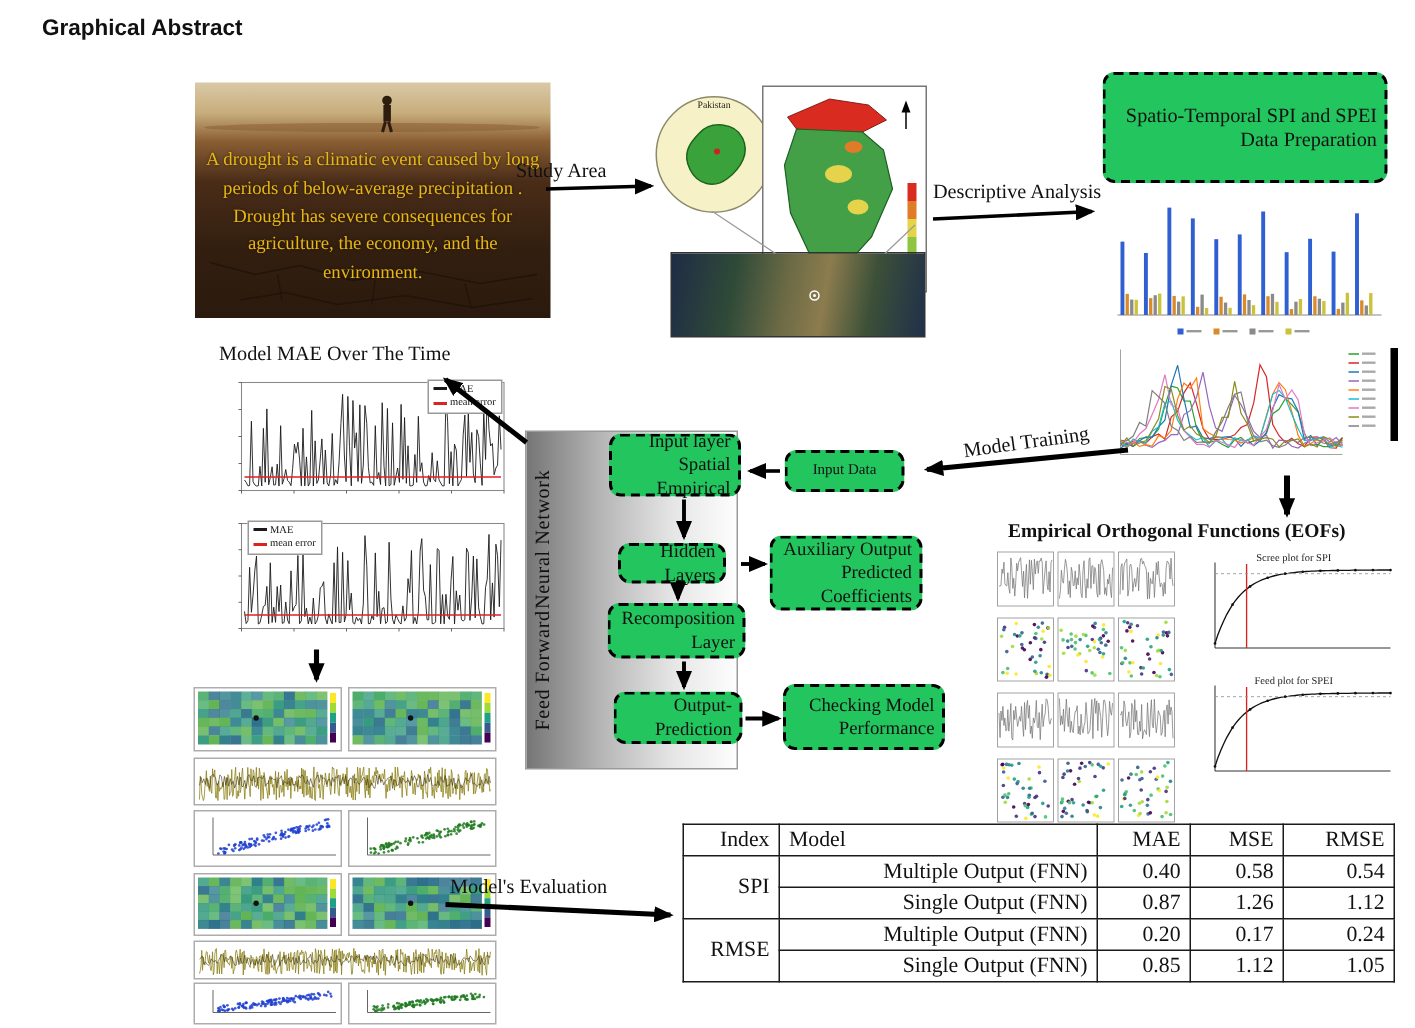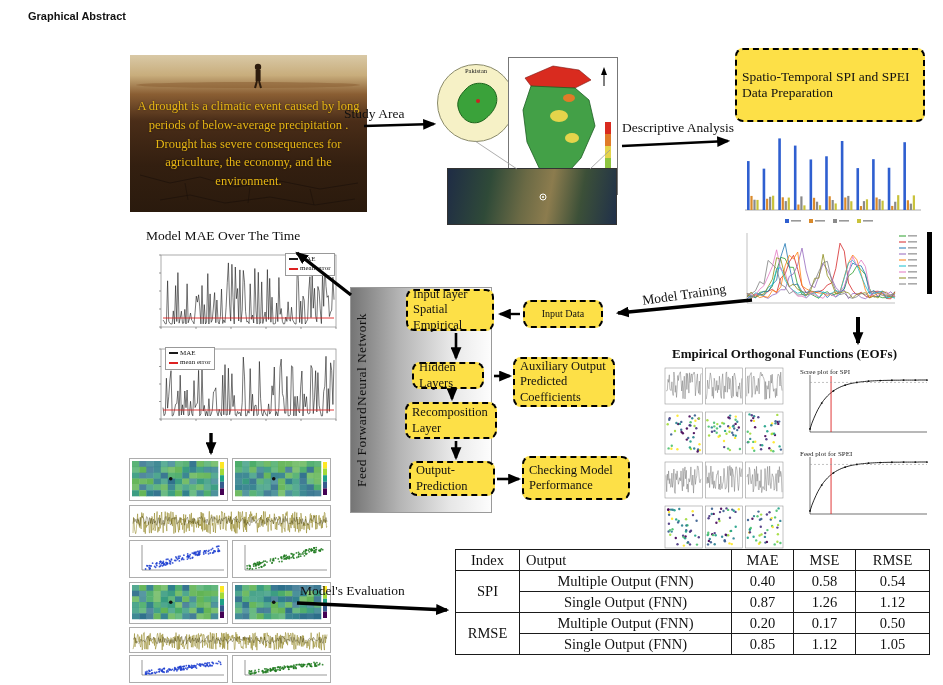--- a/index.html
+++ b/index.html
@@ -1,37 +1,37 @@
 <!DOCTYPE html>
 <html><head>
 <meta charset="utf-8">
 <style>
   *{margin:0;padding:0;box-sizing:border-box}
   html,body{width:943px;height:685px}
   body{position:relative;background:#fff;font-family:"Liberation Serif",serif;color:#111;overflow:hidden}
   .abs{position:absolute}
   .lbl{font-size:13.5px;white-space:nowrap;z-index:9}
-  .dashed{border:2.4px dashed #000;border-radius:8px;background:#fde047;display:flex;align-items:center;justify-content:center;text-align:left;font-size:12.5px;line-height:1.22;padding:2px 5px;z-index:4}
+  .dashed{border:2.4px dashed #000;border-radius:8px;background:#22c55e;display:flex;align-items:center;justify-content:center;text-align:right;font-size:12.5px;line-height:1.22;padding:2px 5px;z-index:4}
   .chart{z-index:2;background:#fff;overflow:hidden}
   .panel{border:1px solid #adadad}
-  #page-title{left:28px;top:10px;font-family:"Liberation Sans",sans-serif;font-size:11px;font-weight:bold;z-index:9}
+  #page-title{left:28px;top:10px;font-family:"Liberation Sans",sans-serif;font-size:15px;font-weight:bold;z-index:9}
   #drought-card{left:130px;top:55px;width:237px;height:157px;z-index:2;
     background:linear-gradient(180deg,#d9c9a6 0%,#c8ad7c 13%,#8a5e33 25%,#4a2d18 42%,#331f10 70%,#2a1a0d 100%)}
   #drought-caption{position:absolute;left:6px;top:42px;width:225px;text-align:center;font-size:12.5px;line-height:1.5;
     color:#e8b714;text-shadow:0 0 2px rgba(0,0,0,.6);z-index:3}
   .fnn-box{left:350px;top:287px;width:142px;height:226px;z-index:1;
     background:linear-gradient(90deg,#757575 0%,#b5b5b5 35%,#e6e6e6 70%,#fdfdfd 100%);border:1px solid #9a9a9a}
   .fnn-vtext{position:absolute;left:3px;top:0;height:100%;display:flex;justify-content:center;align-items:center;
     writing-mode:vertical-rl;transform:rotate(180deg);font-size:13.5px;letter-spacing:.4px;gap:1px;text-align:center}
   .mae-legend{background:#fff;border:1px solid #999;font-size:7px;line-height:1.35;padding:1px 3px;z-index:3;white-space:nowrap}
   .mae-legend .sw{display:inline-block;width:9px;height:2px;margin-right:2px;vertical-align:middle}
-  .scree-title{font-size:7px;text-align:left;color:#222;z-index:3}
+  .scree-title{font-size:7px;text-align:center;color:#222;z-index:3}
   .inset-title{position:absolute;top:2px;width:100%;text-align:center;font-size:6.5px;color:#222;z-index:3}
   #eval-table{position:absolute;left:455px;top:549px;border-collapse:collapse;font-size:14.5px;z-index:4;background:#fff}
-  #eval-table th,#eval-table td{border:1.5px solid #1a1a1a;text-align:center;font-weight:normal;padding:1.5px 6px;height:21px}
+  #eval-table th,#eval-table td{border:1.5px solid #1a1a1a;text-align:right;font-weight:normal;padding:1.5px 6px;height:21px}
   #eval-table th.left{text-align:left}
   .w-index{width:64px}.w-model{width:212px}.w-mae{width:62px}.w-mse{width:62px}.w-rmse{width:74px}
   #arrows{left:0;top:0;z-index:8;pointer-events:none}
 </style>
 </head>
 <body>
 
 <div id="page-title" class="abs">Graphical Abstract</div>
 
 <div id="drought-card" class="abs">
@@ -1414,21 +1414,21 @@
       <circle cx="42.7" cy="15.3" r="0.9" fill="#1f7a1f" fill-opacity="0.85"></circle>
       <circle cx="32.9" cy="16.6" r="0.9" fill="#1f7a1f" fill-opacity="0.85"></circle>
       <circle cx="70.2" cy="9.0" r="0.9" fill="#1f7a1f" fill-opacity="0.85"></circle>
       <circle cx="40.3" cy="12.0" r="0.9" fill="#1f7a1f" fill-opacity="0.85"></circle>
     </svg></div>
 
 <table id="eval-table">
   <tbody>
       <tr>
     <th class="w-index">Index</th>
-    <th class="w-model left">Output</th>
+    <th class="w-model left">Model</th>
     <th class="w-mae">MAE</th>
     <th class="w-mse">MSE</th>
     <th class="w-rmse">RMSE</th>
   </tr>
   <tr>
     <td rowspan="2">SPI</td>
     <td>Multiple Output (FNN)</td>
     <td>0.40</td>
     <td>0.58</td>
     <td>0.54</td>
@@ -1437,21 +1437,21 @@
     <td>Single Output (FNN)</td>
     <td>0.87</td>
     <td>1.26</td>
     <td>1.12</td>
   </tr>
   <tr>
     <td rowspan="2">RMSE</td>
     <td>Multiple Output (FNN)</td>
     <td>0.20</td>
     <td>0.17</td>
-    <td>0.50</td>
+    <td>0.24</td>
   </tr>
   <tr>
     <td>Single Output (FNN)</td>
     <td>0.85</td>
     <td>1.12</td>
     <td>1.05</td>
   </tr>
 </tbody>
   </table>
 

